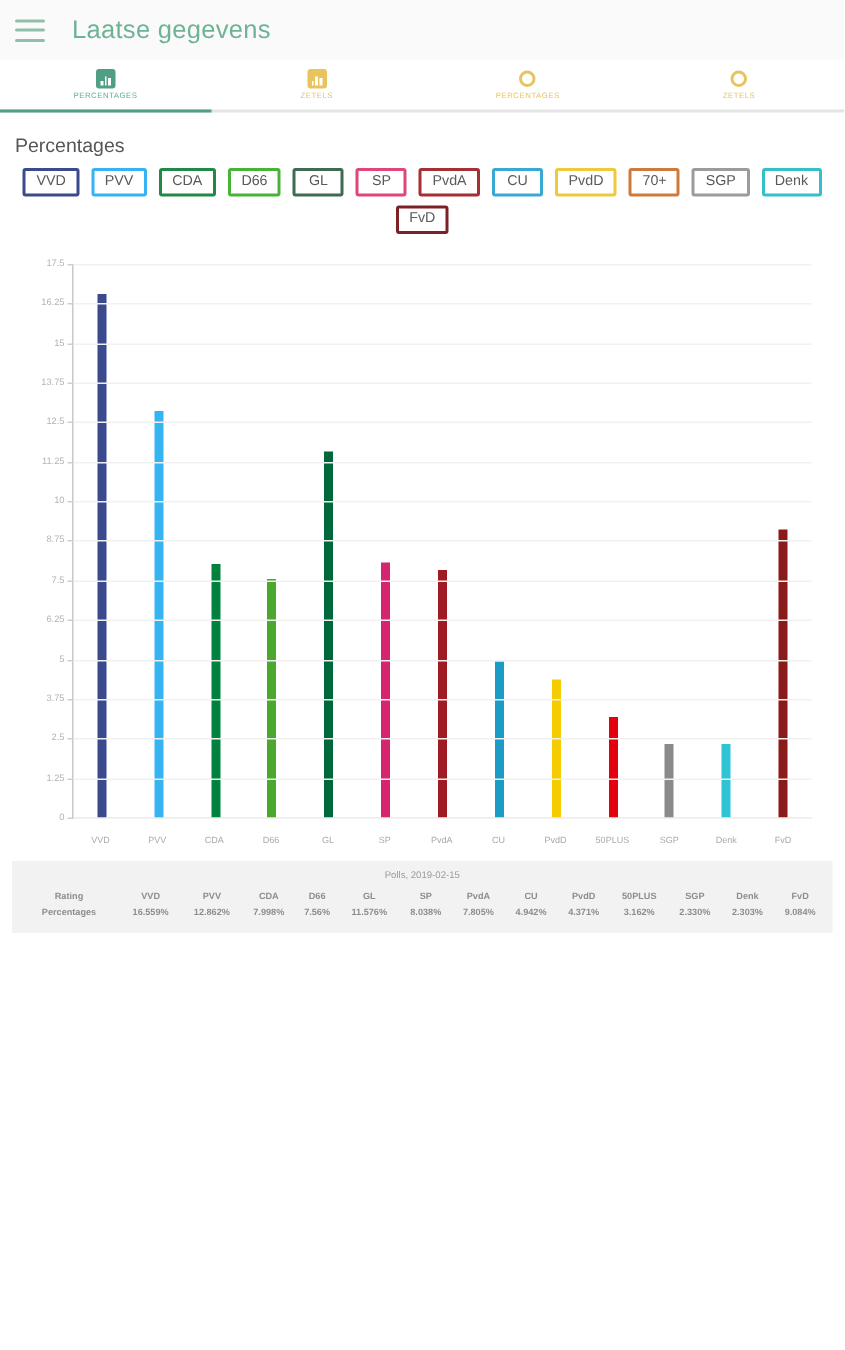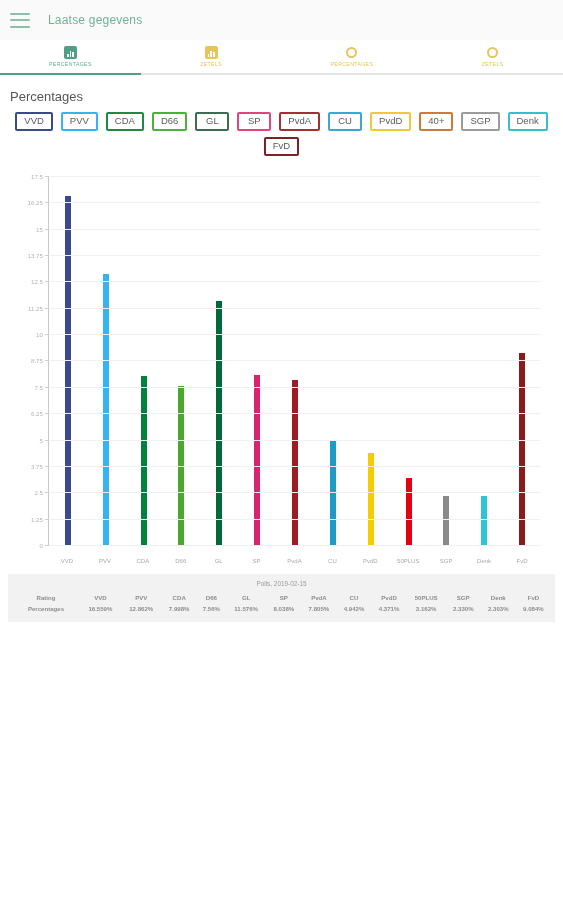--- a/index.html
+++ b/index.html
@@ -24,21 +24,21 @@
   .hamburger {
     width: 20px; height: 15px;
     display: flex; flex-direction: column; justify-content: space-between;
     margin-right: 18px;
     cursor: pointer;
   }
   .hamburger span {
     display:block; height: 2px; width: 100%; background: #8fbfa8; border-radius:1px;
   }
   .appbar-title {
-    font-size: 12px;
+    font-size: 17px;
     color: #6fb396;
     letter-spacing: .2px;
   }
 
   
   .tabbar {
     height: 35px;
     background: #fff;
     display: flex;
     border-bottom: 2px solid #e4e4e4;
@@ -187,21 +187,21 @@
     <div class="legend" id="legend">
         <div class="chip" style="border-color: rgb(59, 74, 140);">VVD</div>
         <div class="chip" style="border-color: rgb(54, 179, 242);">PVV</div>
         <div class="chip" style="border-color: rgb(31, 138, 69);">CDA</div>
         <div class="chip" style="border-color: rgb(72, 179, 56);">D66</div>
         <div class="chip" style="border-color: rgb(63, 107, 82);">GL</div>
         <div class="chip" style="border-color: rgb(224, 69, 123);">SP</div>
         <div class="chip" style="border-color: rgb(165, 47, 53);">PvdA</div>
         <div class="chip" style="border-color: rgb(58, 168, 212);">CU</div>
         <div class="chip" style="border-color: rgb(240, 201, 58);">PvdD</div>
-        <div class="chip" style="border-color: rgb(207, 122, 58);">40+</div>
+        <div class="chip" style="border-color: rgb(207, 122, 58);">70+</div>
         <div class="chip" style="border-color: rgb(155, 155, 155);">SGP</div>
         <div class="chip" style="border-color: rgb(53, 191, 203);">Denk</div>
         <div class="chip" style="border-color: rgb(124, 33, 38);">FvD</div>
       </div>
 
     <div class="chart-wrap">
       <div class="plot" id="plot">
         <div class="bars" id="bars">
             <div class="bcol">
               <div class="bar" style="height: 94.6229%; background: rgb(59, 74, 140);"></div>

